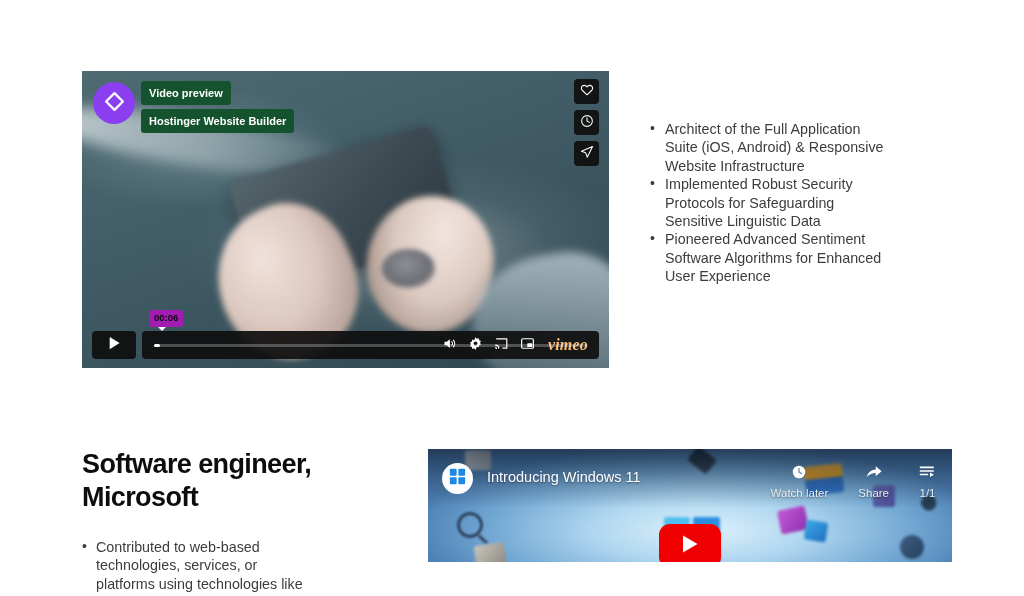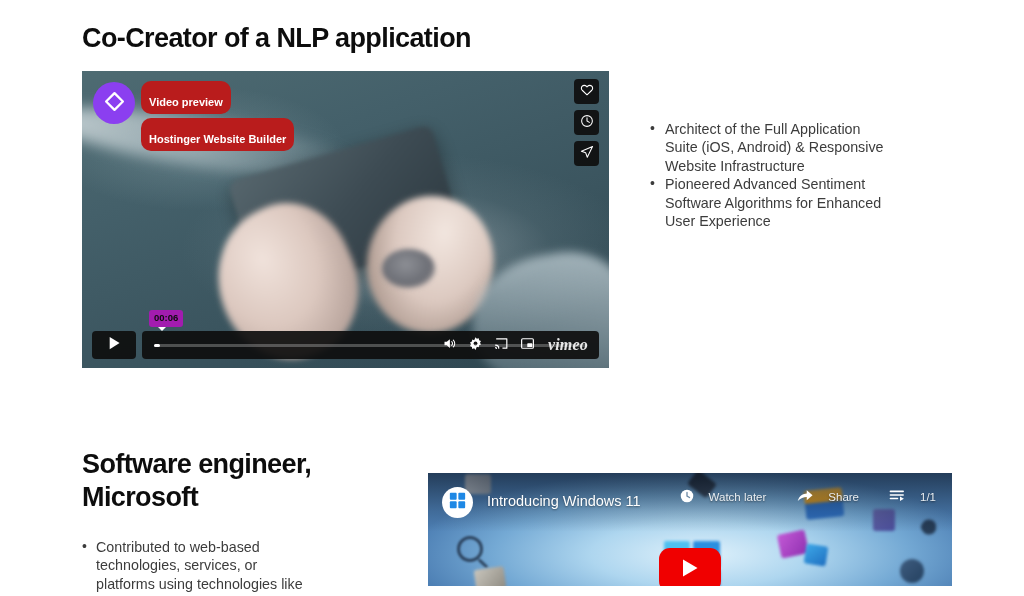--- a/index.html
+++ b/index.html
@@ -126,27 +126,27 @@
     position: absolute; left: 11px; top: 11px;
     width: 42px; height: 42px; border-radius: 50%;
     background: #8b3ff0;
     display: flex; align-items: center; justify-content: center;
   }
   .vimeo-title-stack {
     position: absolute; left: 59px; top: 10px;
     display: flex; flex-direction: column; align-items: flex-start; gap: 4px;
   }
   .vimeo-chip {
-    background: #b91c1c;
+    background: #14532d;
     color: #ffffff;
     font-size: 11px;
     font-weight: 700;
     line-height: 12px;
-    padding: 15px 8px 6px;
-    border-radius: 10px;
+    padding: 6px 8px 6px;
+    border-radius: 3px;
     white-space: nowrap;
   }
   .vimeo-side {
     position: absolute; right: 10px; top: 8px;
     display: flex; flex-direction: column; gap: 6px;
   }
   .vimeo-sq {
     width: 25px; height: 25px; border-radius: 4px;
     background: rgba(14,14,14,0.92);
     display: flex; align-items: center; justify-content: center;
@@ -184,21 +184,21 @@
   .vimeo-ctrls {
     margin-left: auto;
     display: flex; align-items: center; gap: 11px;
     padding-right: 11px;
   }
   .vimeo-wordmark {
     font-family: "Liberation Serif", serif;
     font-style: italic;
     font-weight: 700;
     font-size: 16px;
-    color: #e5e5e5;
+    color: #fdba74;
     letter-spacing: 0.2px;
     padding-left: 2px;
   }
   .vimeo-tooltip {
     position: absolute;
     left: 57px; bottom: 32px;
     background: #a21caf;
     color: #0b0b0b;
     font-size: 9.5px;
     font-weight: 700;
@@ -213,21 +213,20 @@
     border-right: 4px solid transparent;
     border-top: 4px solid #ffffff;
   }
 
   
   #youtube-player {
     position: absolute; left: 428px; top: 449px;
     width: 524px; height: 113px;
     overflow: hidden;
     background: #4c1d95;
-    margin-top: 24px;
   }
   .yt-bg {
     position: absolute; inset: 0;
     background:
       radial-gradient(ellipse 55% 75% at 52% 72%, #dff1fb 0%, #aed6ef 38%, #74a9d4 72%, #4d7fb4 100%),
       linear-gradient(120deg, #22364f 0%, #3f6490 38%, #7fb3dc 70%, #cfe8f7 100%);
   }
   .yt-vignette {
     position: absolute; inset: 0;
     background: linear-gradient(180deg, rgba(10,20,34,0.62) 0%, rgba(10,20,34,0.18) 34%, rgba(10,20,34,0) 52%);
@@ -287,41 +286,40 @@
     margin-left: 14px;
     text-shadow: 0 1px 2px rgba(0,0,0,0.4);
     white-space: nowrap;
   }
   .yt-actions {
     margin-left: auto;
     display: flex; align-items: flex-start; gap: 30px;
     padding-top: 2px;
   }
   .yt-action {
-    display: flex; align-items: center; gap: 14px;
+    display: flex; flex-direction: column; align-items: center; gap: 5px;
     color: #e9eef2;
     font-size: 11.5px;
     text-shadow: 0 1px 2px rgba(0,0,0,0.45);
     white-space: nowrap;
   }
   .yt-playbtn {
     position: absolute; left: 50%; top: 100%;
     transform: translate(-50%, -38px);
     width: 62px; height: 44px;
     background: #f00000;
     border-radius: 11px;
     display: flex; align-items: center; justify-content: center;
   }
 </style>
 </head>
 <body>
 
 <div class="page">
 
-  <h1 id="h1-nlp" class="section-heading">Co-Creator of a NLP application</h1>
 
   <div id="vimeo-player">
     <div class="vimeo-bg"></div>
     <div class="vimeo-strap"></div>
     <div class="vimeo-phone"></div>
     <div class="vimeo-hand-a"></div>
     <div class="vimeo-hand-b"></div>
     <div class="vimeo-thumbdot"></div>
     <div class="vimeo-sleeve"></div>
 
@@ -403,20 +401,21 @@
           </span>
           <span class="vimeo-wordmark">vimeo</span>
         </div>
       </div>
       <div class="vimeo-tooltip">00:06</div>
     </div>
   </div>
 
   <ul id="nlp-bullets" class="bullets">
     <li>Architect of the Full Application Suite (iOS, Android) &amp; Responsive Website Infrastructure</li>
+    <li>Implemented Robust Security Protocols for Safeguarding Sensitive Linguistic Data</li>
     <li>Pioneered Advanced Sentiment Software Algorithms for Enhanced User Experience</li>
   </ul>
 
   <h1 id="h1-ms" class="section-heading">Software engineer, Microsoft</h1>
 
   <ul id="ms-bullets" class="bullets">
     <li><span>Contributed to web-based technologies, services, or platforms using technologies like </span><a class="inline-link" href="#">ASP.NET</a><span>,</span></li>
   </ul>
 
   <div id="youtube-player">

